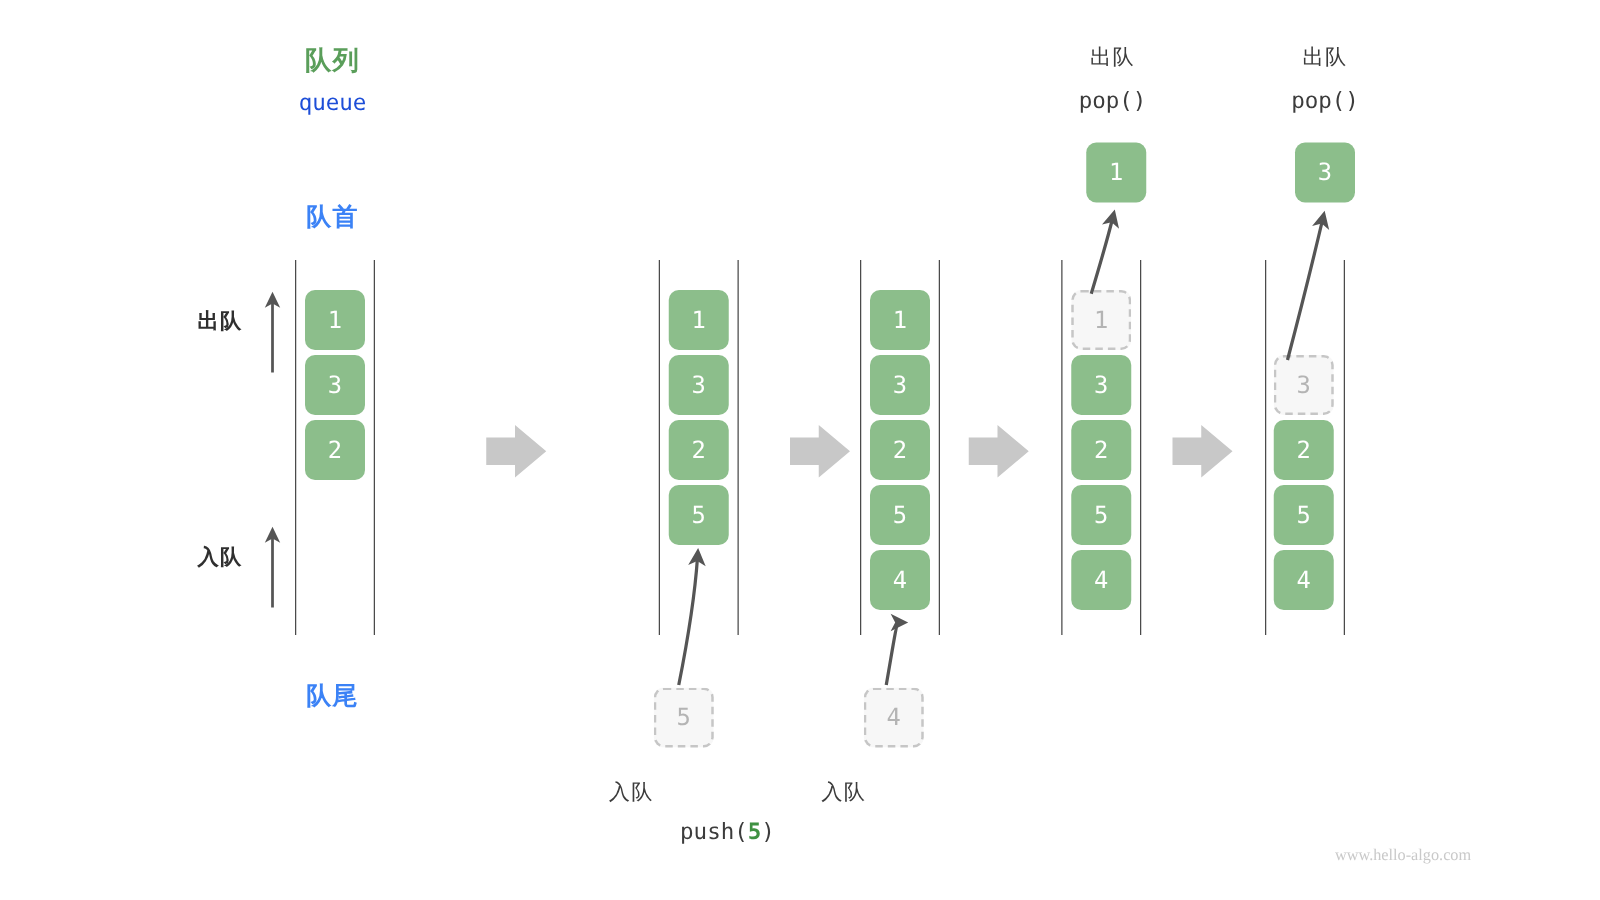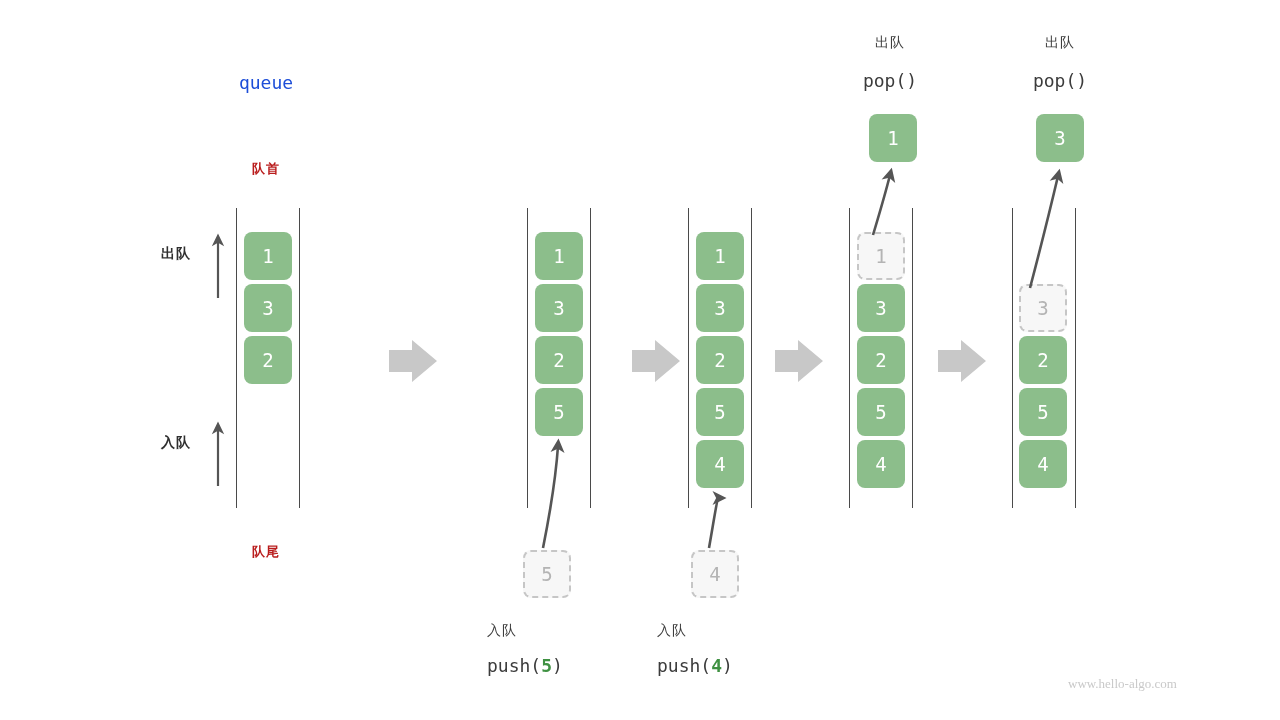--- a/index.html
+++ b/index.html
@@ -33,29 +33,29 @@
     letter-spacing: 1px;
   }
   .title-mono {
     font-family: "DejaVu Sans Mono", "Liberation Mono", monospace;
     font-size: 18px;
     color: #1d4ed8;
     text-align: center;
     white-space: nowrap;
   }
   .label-bold {
-    font-size: 13px;
+    font-size: 20px;
     font-weight: bold;
-    color: #b91c1c;
+    color: #3b82f6;
     text-align: center;
     white-space: nowrap;
     letter-spacing: 1px;
   }
   .op-cn {
-    font-size: 14px;
+    font-size: 17px;
     color: #3c3c3c;
     text-align: center;
     white-space: nowrap;
     letter-spacing: 1px;
   }
   .op-mono {
     font-family: "DejaVu Sans Mono", "Liberation Mono", monospace;
     font-size: 18px;
     color: #3c3c3c;
     text-align: center;
@@ -103,20 +103,21 @@
     width: 1280px;
     height: 720px;
     pointer-events: none;
   }
 </style>
 </head>
 <body>
 
 <div id="stage">
 
+  <div class="abs title-cn" style="left:196px; top:34px; width:140px;">队列</div>
   <div class="abs title-mono" style="left:196px; top:72px; width:140px;">queue</div>
 
   <div class="abs label-bold" style="left:196px; top:160px; width:140px;">队首</div>
   <div class="abs label-bold" style="left:196px; top:543px; width:140px;">队尾</div>
 
   <div class="abs op-cn" style="left:140px; top:245px; width:72px; font-weight:bold; color:#2f2f2f;">出队</div>
   <div class="abs op-cn" style="left:140px; top:434px; width:72px; font-weight:bold; color:#2f2f2f;">入队</div>
 
   <div class="rail" style="left:236px; top:208px; height:300px;"></div>
   <div class="rail" style="left:299px; top:208px; height:300px;"></div>
@@ -125,36 +126,33 @@
   <div class="node abs" style="left:244px; top:336px;">2</div>
 
   <div class="rail" style="left:527px; top:208px; height:300px;"></div>
   <div class="rail" style="left:590px; top:208px; height:300px;"></div>
   <div class="node abs" style="left:535px; top:232px;">1</div>
   <div class="node abs" style="left:535px; top:284px;">3</div>
   <div class="node abs" style="left:535px; top:336px;">2</div>
   <div class="node abs" style="left:535px; top:388px;">5</div>
   <div class="node ghost abs" style="left:523px; top:550px;">5</div>
   <div class="abs op-cn" style="left:487px; top:622px; width:150px; text-align:left;">入队</div>
-  <div class="abs op-mono" style="left:487px; top:655px; width:190px; text-align:left;">
+  <div class="abs op-mono" style="left:487px; top:655px; width:190px; text-align:center;">
     <span>push</span><span>(</span><span class="num">5</span><span>)</span>
   </div>
 
   <div class="rail" style="left:688px; top:208px; height:300px;"></div>
   <div class="rail" style="left:751px; top:208px; height:300px;"></div>
   <div class="node abs" style="left:696px; top:232px;">1</div>
   <div class="node abs" style="left:696px; top:284px;">3</div>
   <div class="node abs" style="left:696px; top:336px;">2</div>
   <div class="node abs" style="left:696px; top:388px;">5</div>
   <div class="node abs" style="left:696px; top:440px;">4</div>
   <div class="node ghost abs" style="left:691px; top:550px;">4</div>
   <div class="abs op-cn" style="left:657px; top:622px; width:150px; text-align:left;">入队</div>
-  <div class="abs op-mono" style="left:657px; top:655px; width:190px; text-align:left;">
-    <span>push</span><span>(</span><span class="num">4</span><span>)</span>
-  </div>
 
   <div class="abs op-cn" style="left:835px; top:34px; width:110px;">出队</div>
   <div class="abs op-mono" style="left:835px; top:70px; width:110px;">pop()</div>
   <div class="node abs" style="left:869px; top:114px;">1</div>
   <div class="rail" style="left:849px; top:208px; height:300px;"></div>
   <div class="rail" style="left:912px; top:208px; height:300px;"></div>
   <div class="node ghost abs" style="left:857px; top:232px;">1</div>
   <div class="node abs" style="left:857px; top:284px;">3</div>
   <div class="node abs" style="left:857px; top:336px;">2</div>
   <div class="node abs" style="left:857px; top:388px;">5</div>

